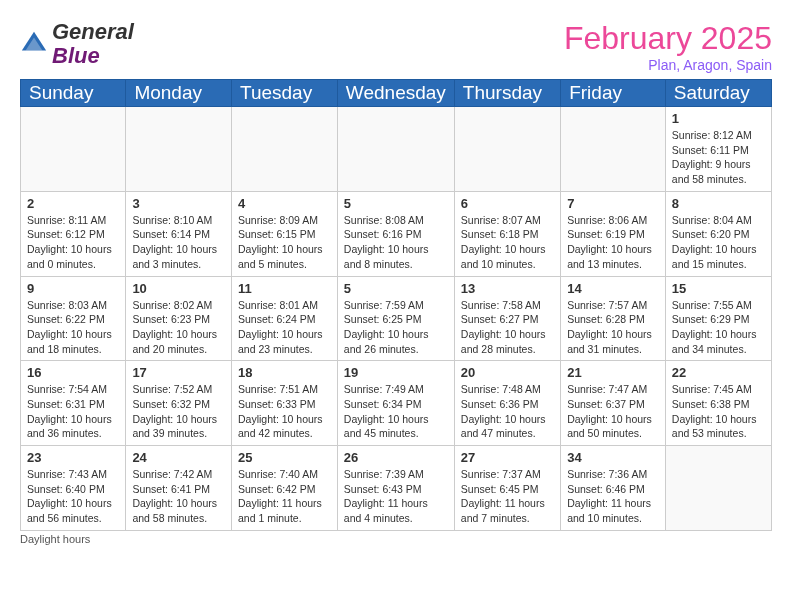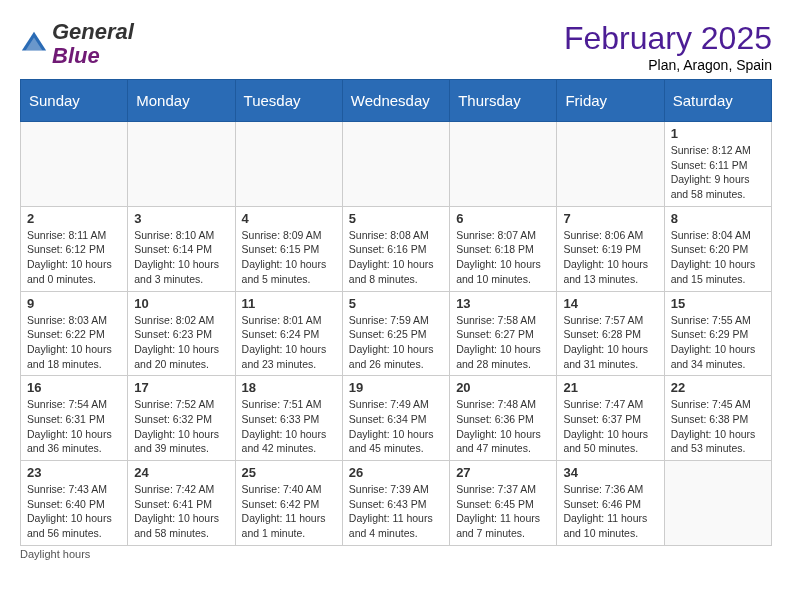--- a/index.html
+++ b/index.html
@@ -32,36 +32,36 @@
     .logo-icon {
       width: 28px;
       height: 28px;
     }
     .title-area {
       text-align: right;
     }
     .month-title {
       font-size: 32px;
       font-weight: normal;
-      color: #4c1d95;
+      color: #ec4899;
     }
     .location {
       font-size: 14px;
-      color: #000000;
+      color: #8b5cf6;
     }
     .calendar {
       width: 100%;
       border-collapse: collapse;
       border: 1px solid #ccc;
     }
     .calendar th {
       background: #2a6bb5;
       color: #fff;
-      padding: 12px 8px;
-      font-size: 15px;
+      padding: 2px 8px;
+      font-size: 19px;
       font-weight: normal;
       text-align: left;
       border: 1px solid #1e5a9e;
     }
     .calendar td {
       border: 1px solid #ccc;
       vertical-align: top;
       padding: 4px 6px;
       width: 107px;
       min-height: 80px;

